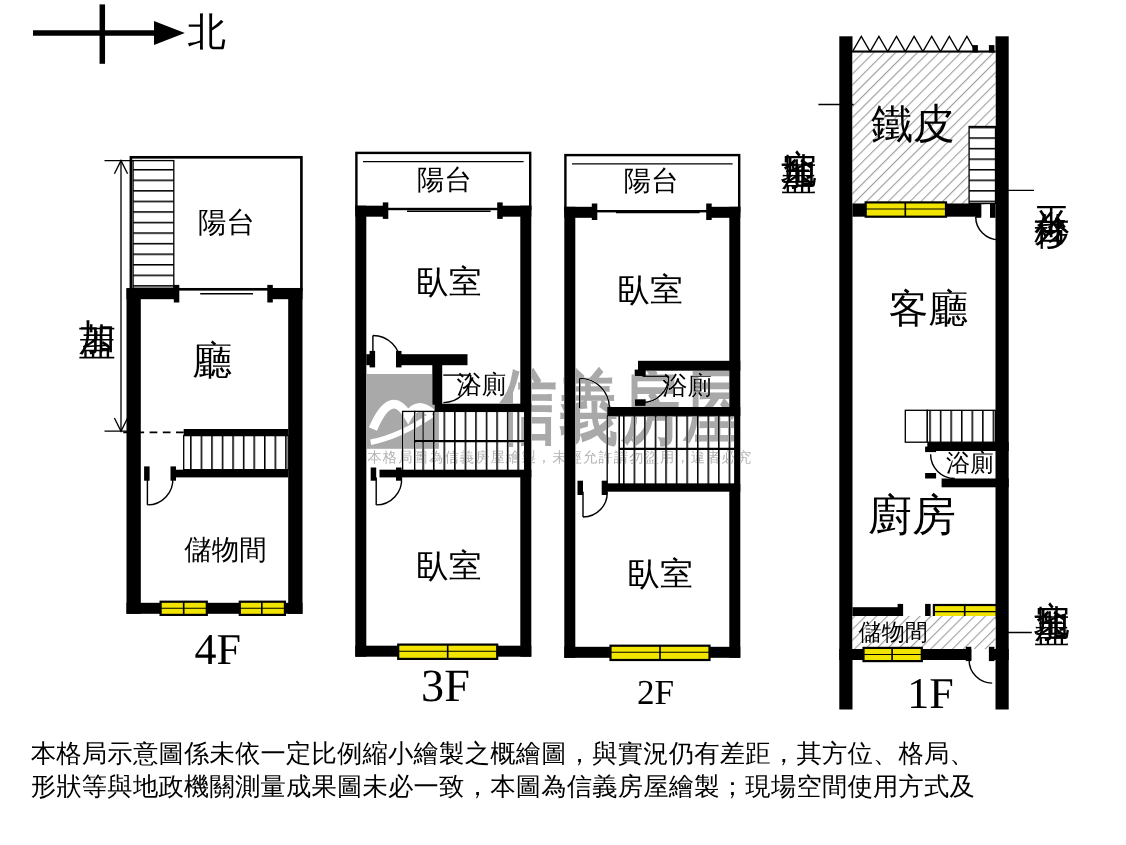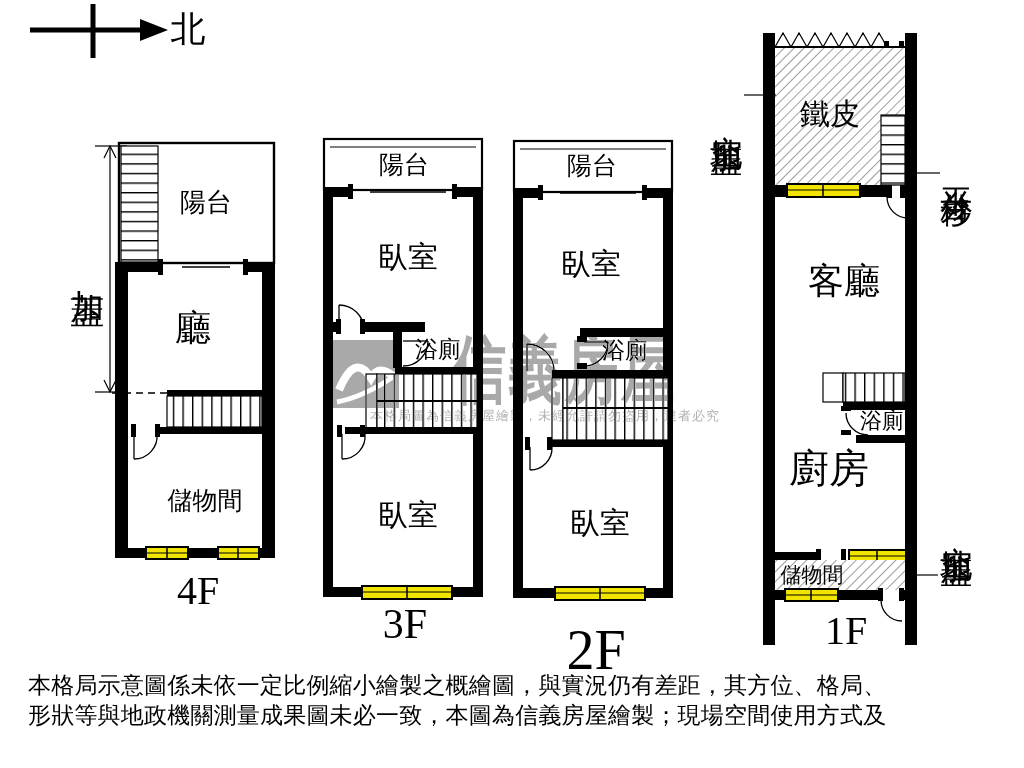--- a/index.html
+++ b/index.html
@@ -8,21 +8,21 @@
   svg.plan{position:absolute;left:0;top:0;z-index:1;}
   .lbl{position:absolute;transform:translate(-50%,-50%);white-space:nowrap;color:#000;
        z-index:2;line-height:1.05;}
   .vert{writing-mode:vertical-rl;text-orientation:upright;letter-spacing:3px;}
   .floor-id{font-size:40px;}
   .wm{mix-blend-mode:darken;z-index:3;}
   .wm-logo{position:absolute;left:333px;top:340px;width:66px;height:68px;background:#a9a9a9;}
   .wm-brand{position:absolute;left:565px;top:371px;font-size:74px;font-weight:600;color:#a9a9a9;
             transform:translate(-50%,-50%) scaleX(0.72);letter-spacing:4px;white-space:nowrap;}
   .wm-notice{position:absolute;left:334px;top:407px;font-size:13px;letter-spacing:1px;
-             color:#b3b3b3;white-space:nowrap;padding-left:36px;}
+             color:#b3b3b3;white-space:nowrap;}
   .disclaimer{position:absolute;left:28px;top:671px;width:980px;font-size:23px;
               line-height:30px;color:#000;letter-spacing:0.2px;z-index:2;}
 </style>
 </head>
 <body>
 
 <div class="stage">
 
   <svg class="plan" width="1024" height="768" viewBox="0 0 1024 768">
     <defs>
@@ -247,24 +247,24 @@
   <div class="lbl" style="left:404px;top:165px;font-size:25px;">陽台</div>
   <div class="lbl" style="left:408px;top:257px;font-size:30px;">臥室</div>
   <div class="lbl" style="left:438px;top:350px;font-size:23px;">浴廁</div>
   <div class="lbl" style="left:408px;top:515px;font-size:30px;">臥室</div>
   <div class="lbl floor-id" style="left:405px;top:624px;font-size:42px;">3F</div>
 
   <div class="lbl" style="left:592px;top:166px;font-size:25px;">陽台</div>
   <div class="lbl" style="left:591px;top:264px;font-size:30px;">臥室</div>
   <div class="lbl" style="left:625px;top:351px;font-size:23px;">浴廁</div>
   <div class="lbl" style="left:600px;top:523px;font-size:30px;">臥室</div>
-  <div class="lbl floor-id" style="left:596px;top:630px;font-size:56px;margin-top:20px;">2F</div>
+  <div class="lbl floor-id" style="left:596px;top:630px;font-size:32px;">2F</div>
 
   <div class="lbl vert" style="left:726px;top:116px;font-size:32px;">空地加蓋</div>
-  <div class="lbl" style="left:830px;top:114px;font-size:30px;">鐵皮</div>
+  <div class="lbl" style="left:830px;top:114px;font-size:38px;">鐵皮</div>
   <div class="lbl vert" style="left:956px;top:168px;font-size:32px;">平台外移</div>
   <div class="lbl" style="left:844px;top:282px;font-size:36px;">客廳</div>
   <div class="lbl" style="left:882px;top:421px;font-size:22px;">浴廁</div>
   <div class="lbl" style="left:829px;top:469px;font-size:40px;">廚房</div>
   <div class="lbl" style="left:812px;top:575px;font-size:21px;">儲物間</div>
   <div class="lbl vert" style="left:956px;top:527px;font-size:32px;">空地加蓋</div>
   <div class="lbl floor-id" style="left:846px;top:631px;">1F</div>
 
   <div class="wm wm-logo">
     <svg width="66" height="68" viewBox="0 0 66 68">

